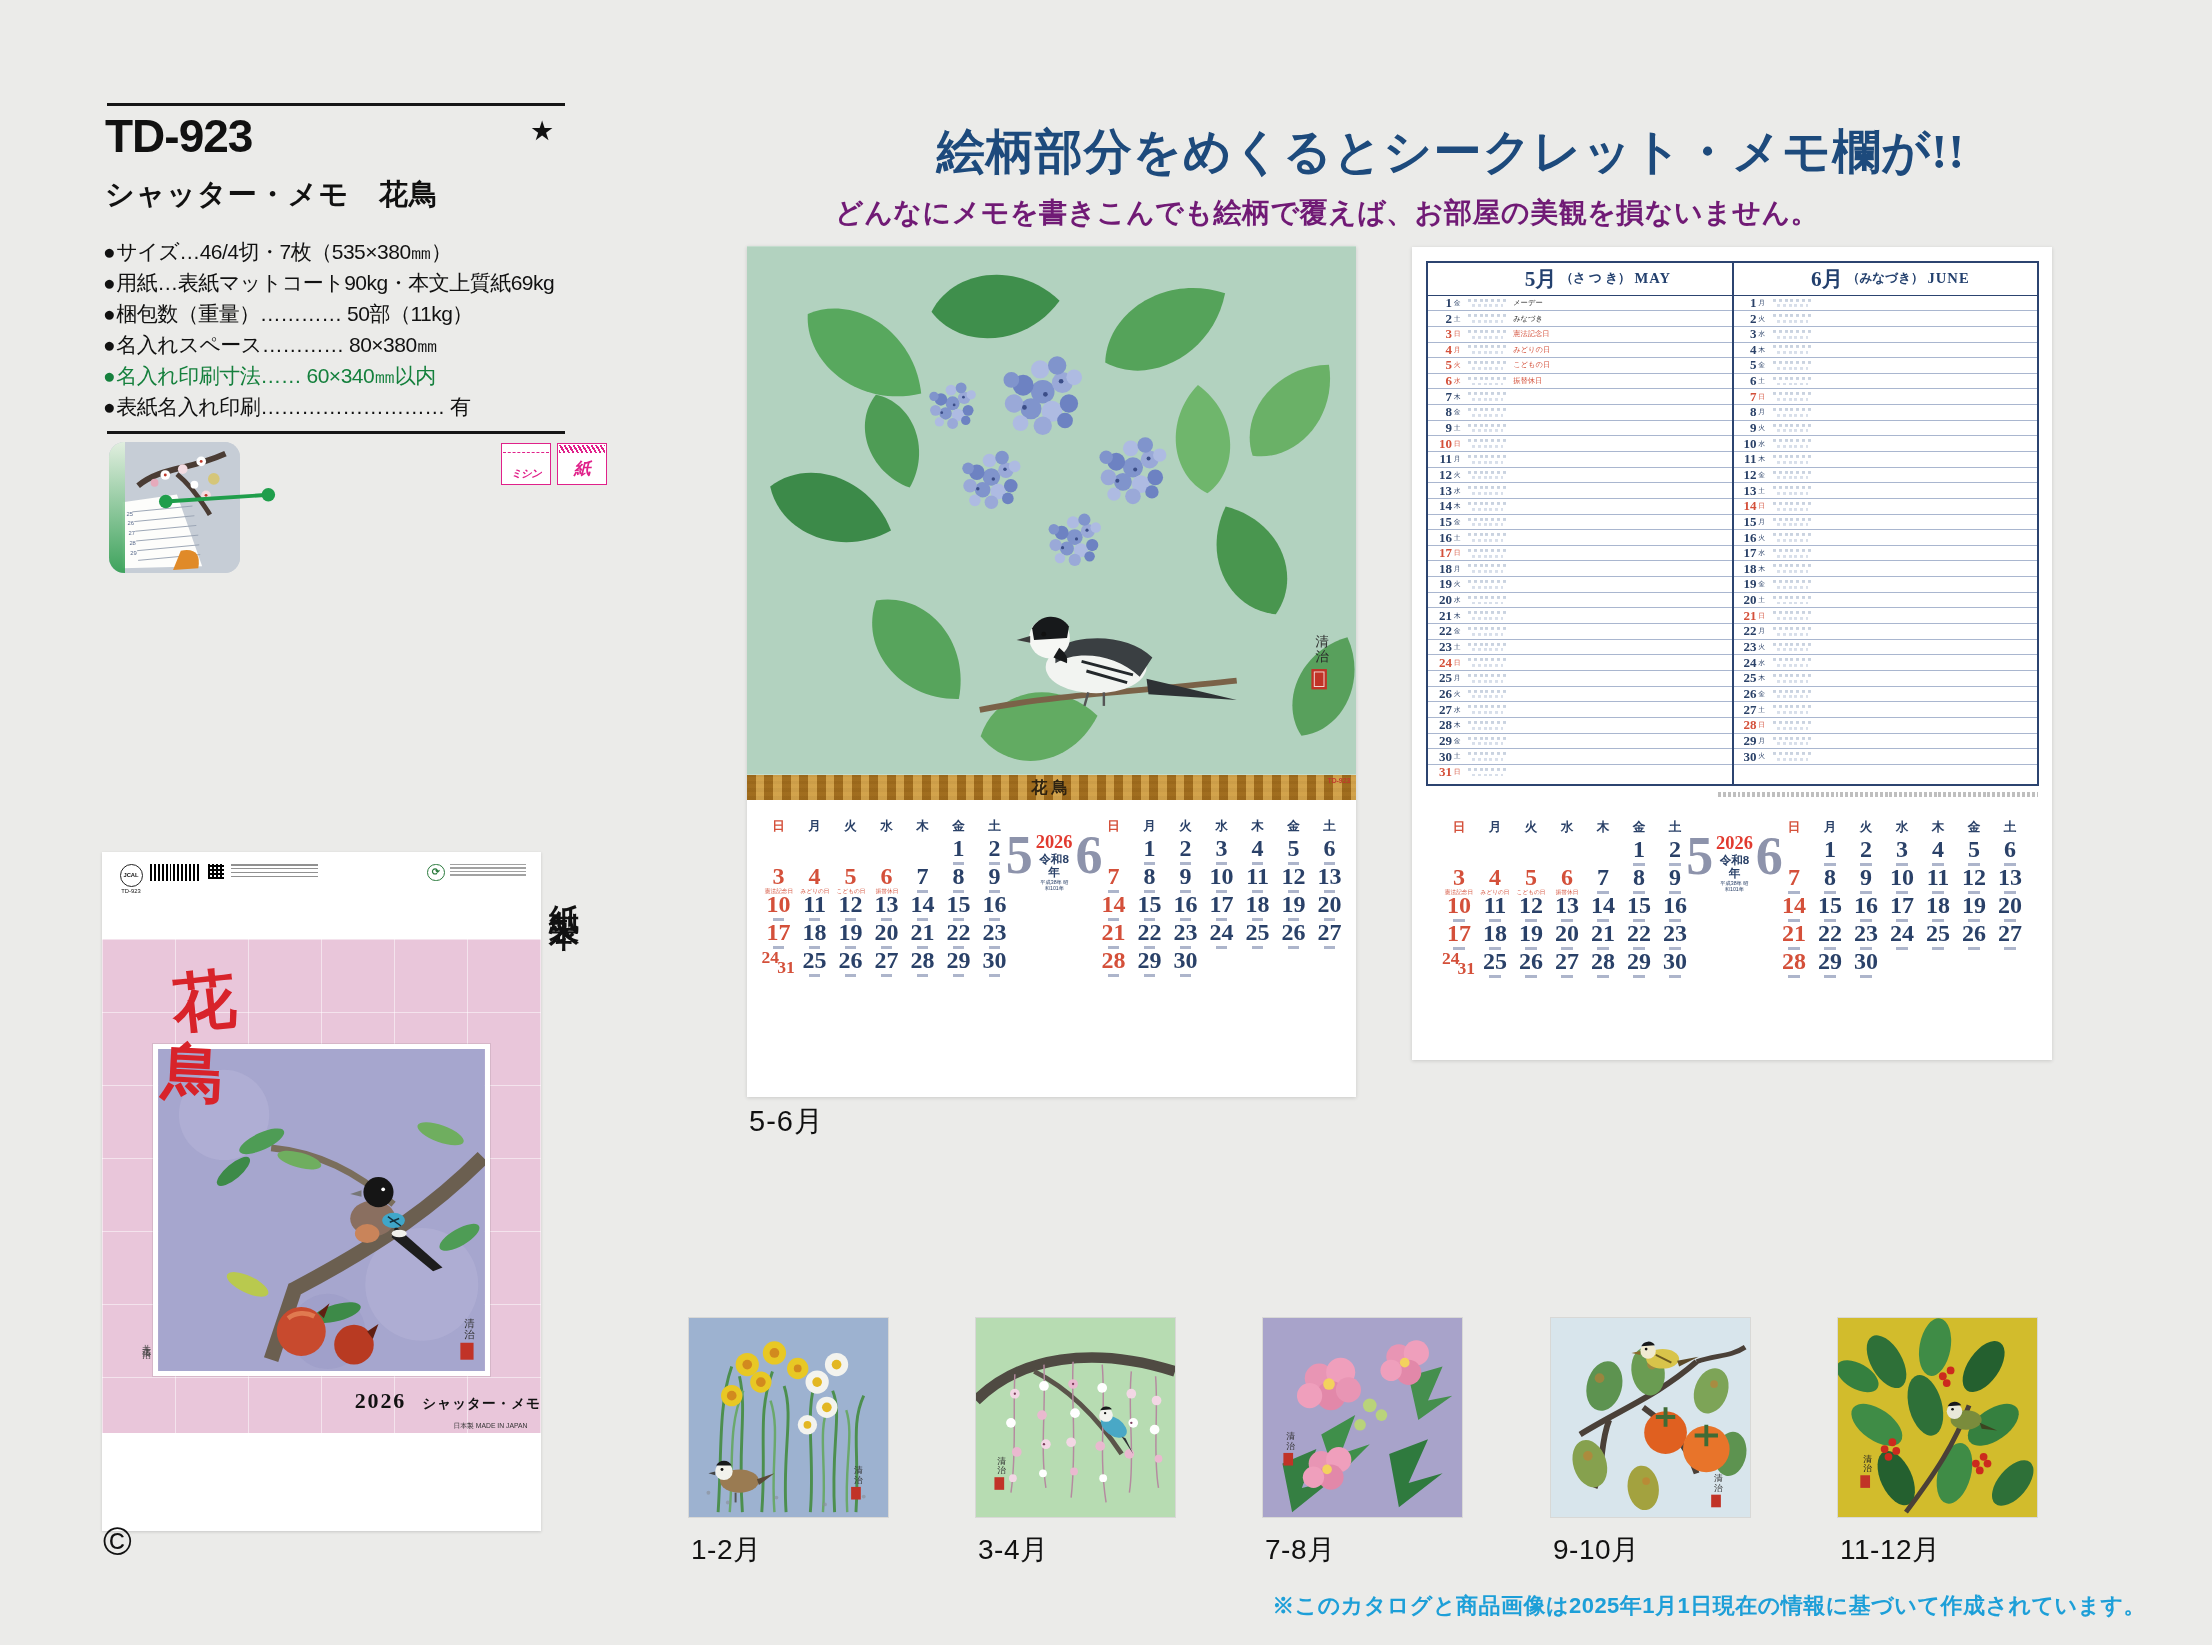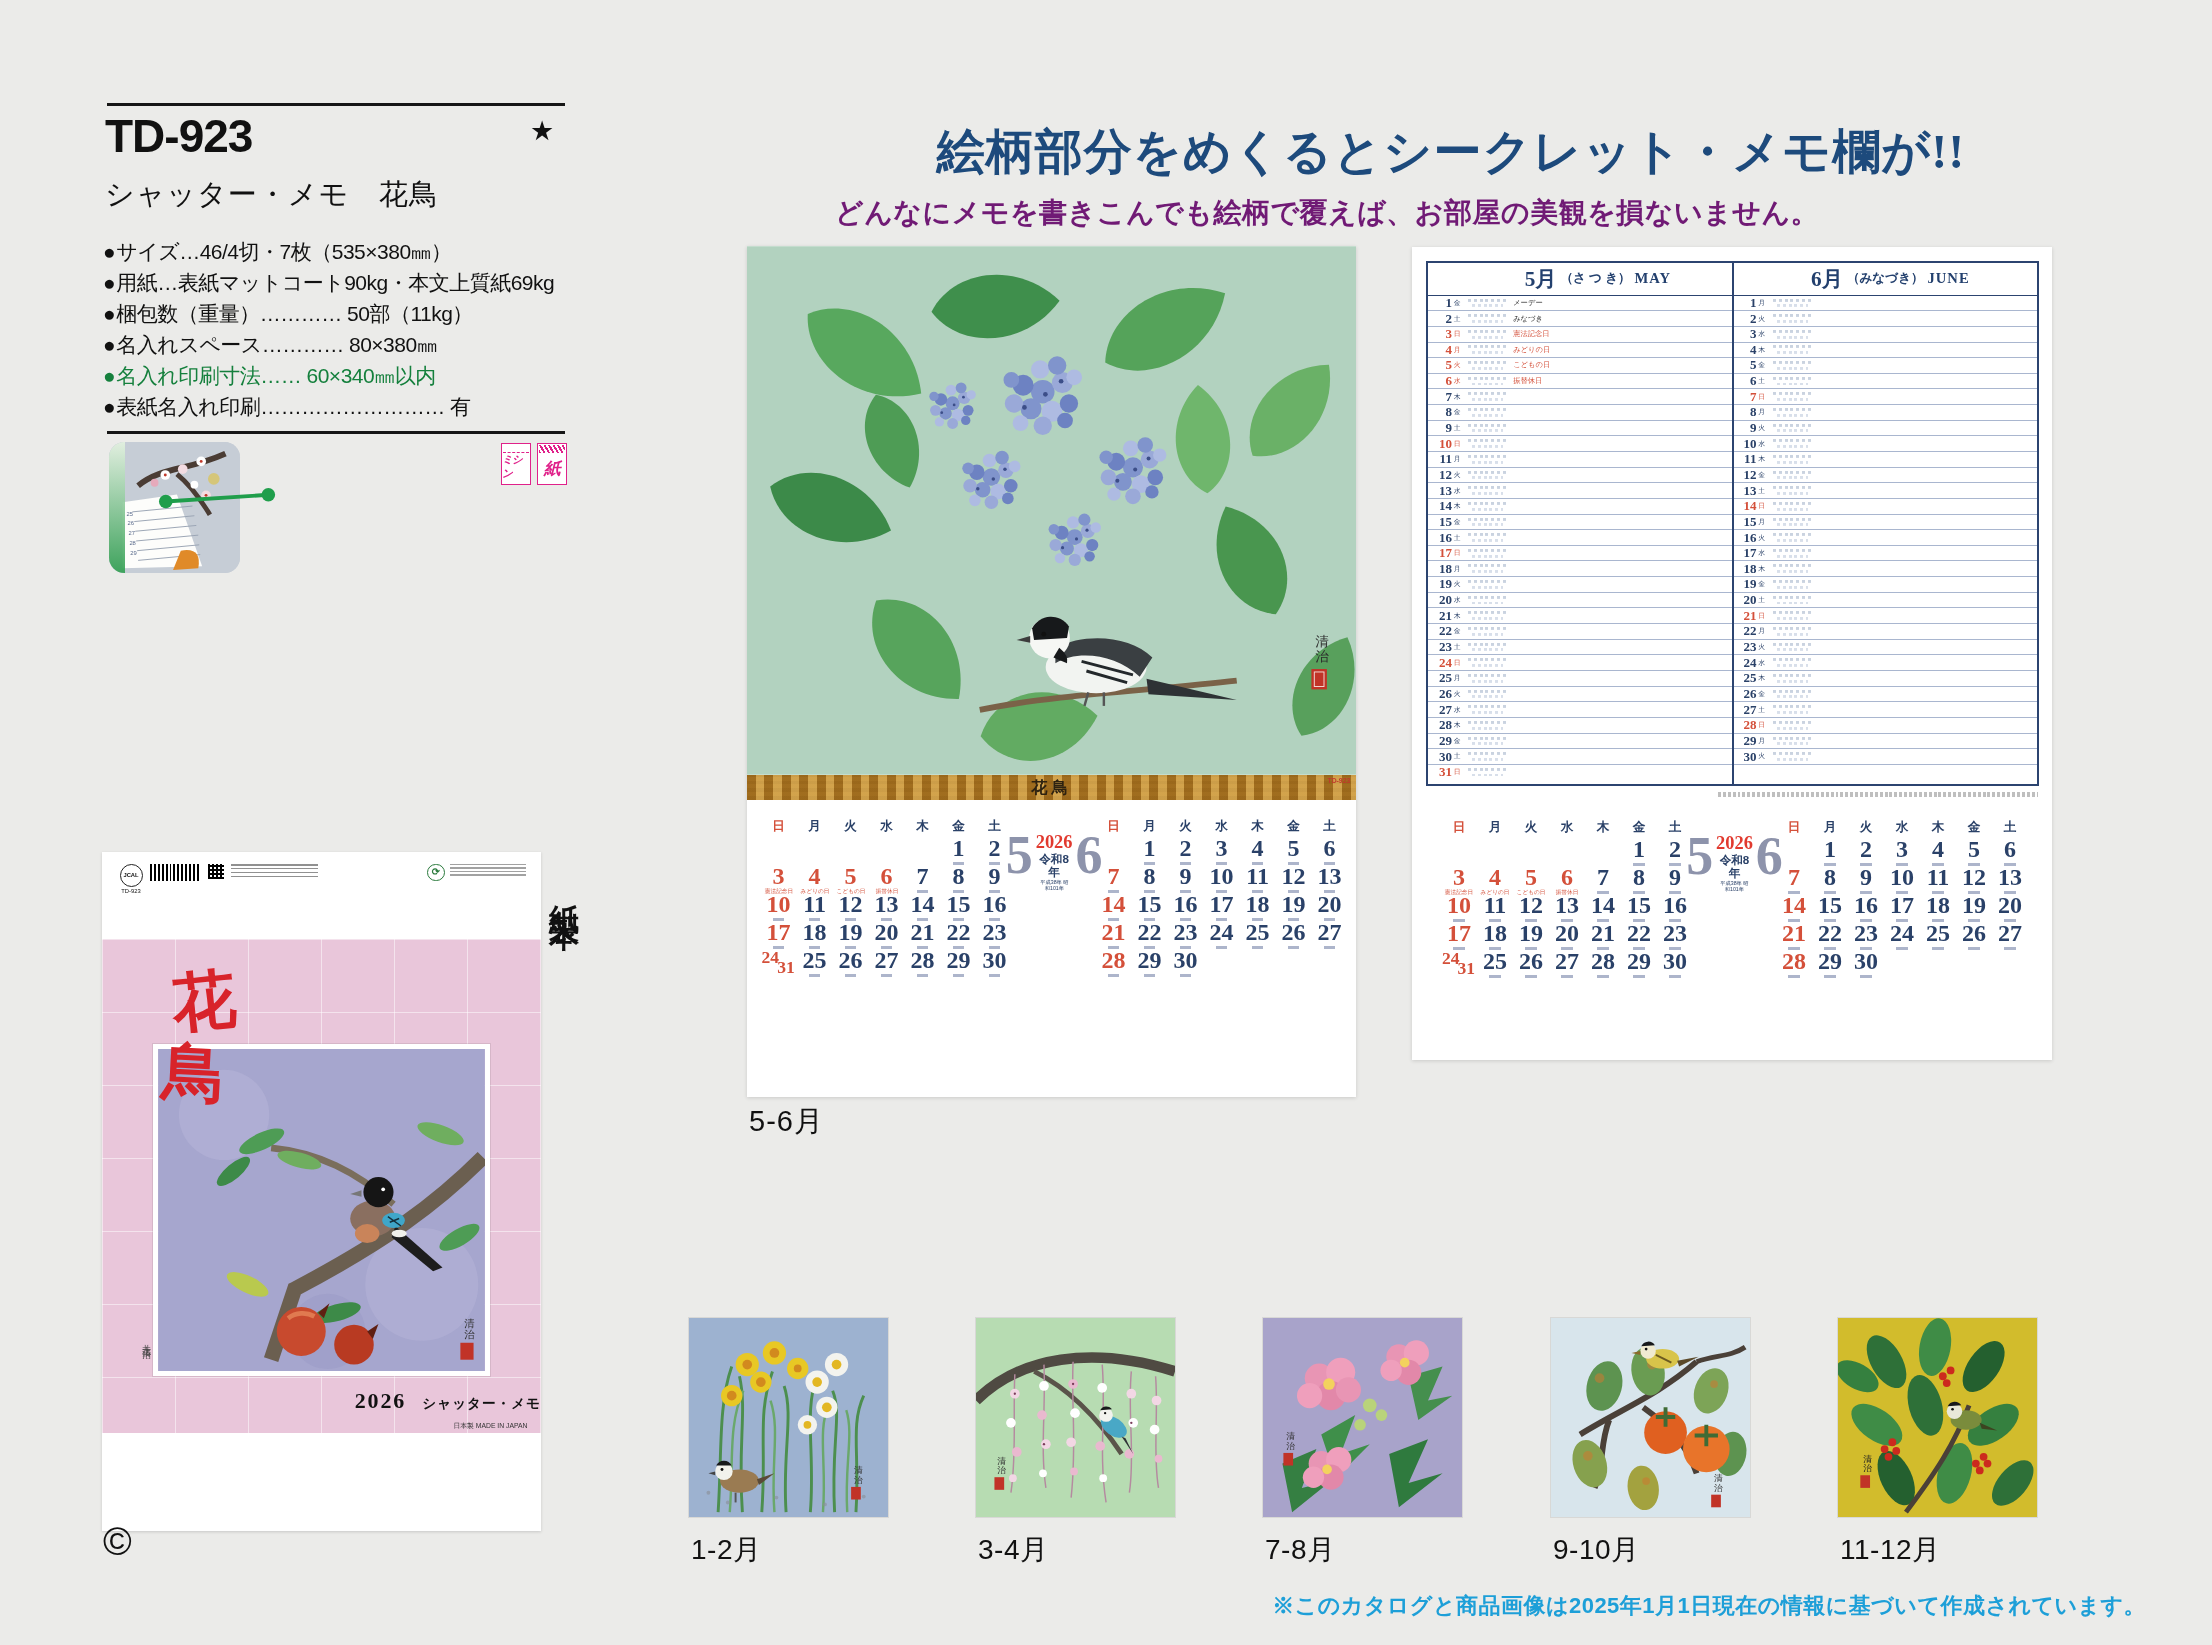--- a/index.html
+++ b/index.html
@@ -6,32 +6,32 @@
   body{width:2212px;height:1646px;background:#ebebe9;font-family:"Liberation Sans",sans-serif;color:#111;}
   .page{position:relative;width:2212px;height:1646px;overflow:hidden;}
   [data-interactable]{box-sizing:border-box;}
 
   
   .rule{position:absolute;left:107px;width:458px;height:2.9px;background:#161616;}
   .rule-top{top:103px;}
   .rule-mid{top:431px;}
   .product-code{position:absolute;left:105px;top:109px;font-size:46px;font-weight:bold;letter-spacing:-1px;}
   .star{position:absolute;left:530px;top:115px;font-size:27px;}
-  .product-name{position:absolute;left:105px;top:175px;font-size:29px;font-weight:normal;letter-spacing:1px;}
+  .product-name{position:absolute;left:105px;top:175px;font-size:29px;font-weight:bold;letter-spacing:1px;}
   .specs{position:absolute;left:103px;top:236px;width:335px;list-style:none;margin:0;padding:0;}
   .specs li{font-size:21px;line-height:31px;white-space:nowrap;letter-spacing:-0.5px;}
   .specs li .bullet{margin-right:1px;}
   .specs li.magenta{color:#15803d;}
 
   .feature-thumb{position:absolute;left:109px;top:442px;width:131px;height:131px;border-radius:15.5px;overflow:hidden;background:#c6cdd6;}
   .feature-thumb::before{content:"";position:absolute;left:0;top:0;bottom:0;width:15.5px;background:linear-gradient(180deg,#e4f2e0,#2f9e4f);opacity:.9;z-index:2;}
   .callout{position:absolute;left:158px;top:488px;width:121px;height:21.3px;z-index:3;}
   .feature-text{position:absolute;left:274px;top:477px;font-size:21px;line-height:30px;white-space:pre-line;letter-spacing:1.9px;}
   .badges{position:absolute;left:501px;top:443px;display:flex;gap:5.8px;}
-  .badge{width:30px;height:42px;border:1.9px solid #e0218a;background:#fff;position:relative;display:flex;align-items:flex-end;justify-content:center;}
+  .badge{width:50px;height:42px;border:1.9px solid #e0218a;background:#fff;position:relative;display:flex;align-items:flex-end;justify-content:center;}
   .badge .cap{position:absolute;left:1px;right:1px;top:1px;height:7.8px;}
   .badge.mishin .cap{border-bottom:1.9px dashed #e0218a;}
   .badge.kami .cap{background:repeating-linear-gradient(60deg,#e0218a 0 1.9px,#fff 1.9px 3.9px);}
   .badge .blabel{color:#e0218a;font-weight:bold;font-size:10.7px;font-style:italic;margin-bottom:2.9px;letter-spacing:-1px;}
   .badge.kami .blabel{font-size:16.5px;margin-bottom:3.9px;}
 
   
   .cover{position:absolute;left:102px;top:852px;width:439px;height:679px;background:#fff;box-shadow:0 1px 2.9px rgba(0,0,0,.15);}
   .cover .pink{position:absolute;left:0;top:87px;width:439px;height:494px;background:#e9c6da;
     background-image:linear-gradient(rgba(255,255,255,.5) 1px,transparent 1px),linear-gradient(90deg,rgba(255,255,255,.5) 1px,transparent 1px);

